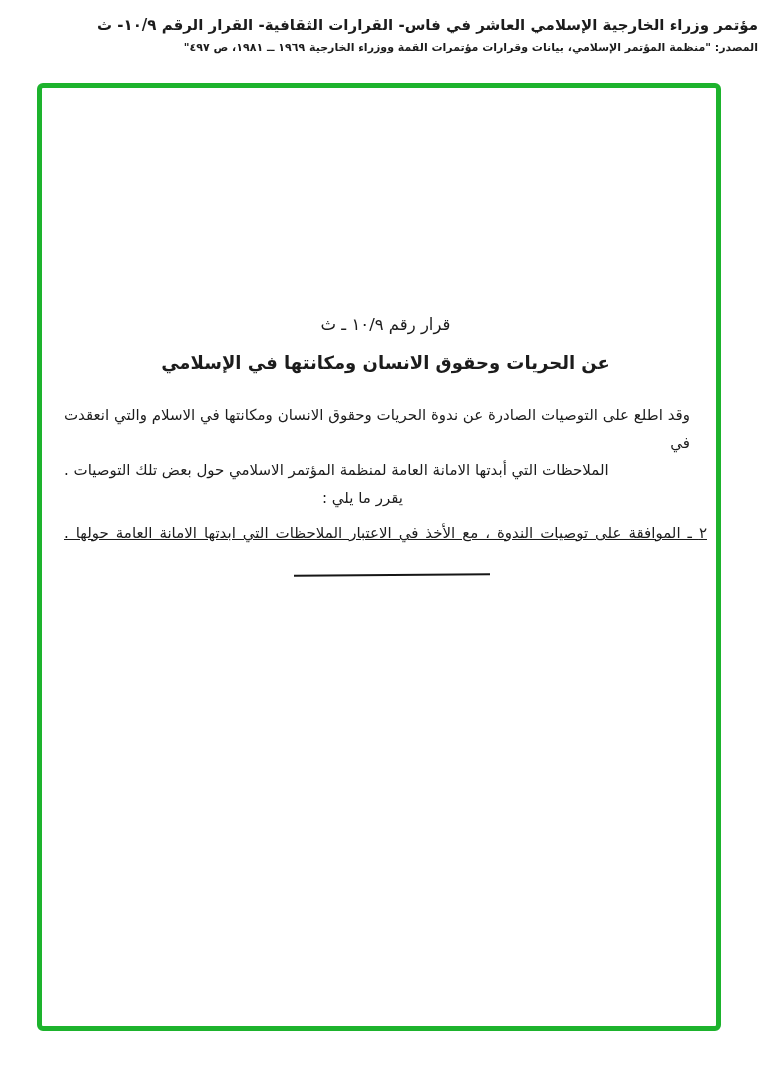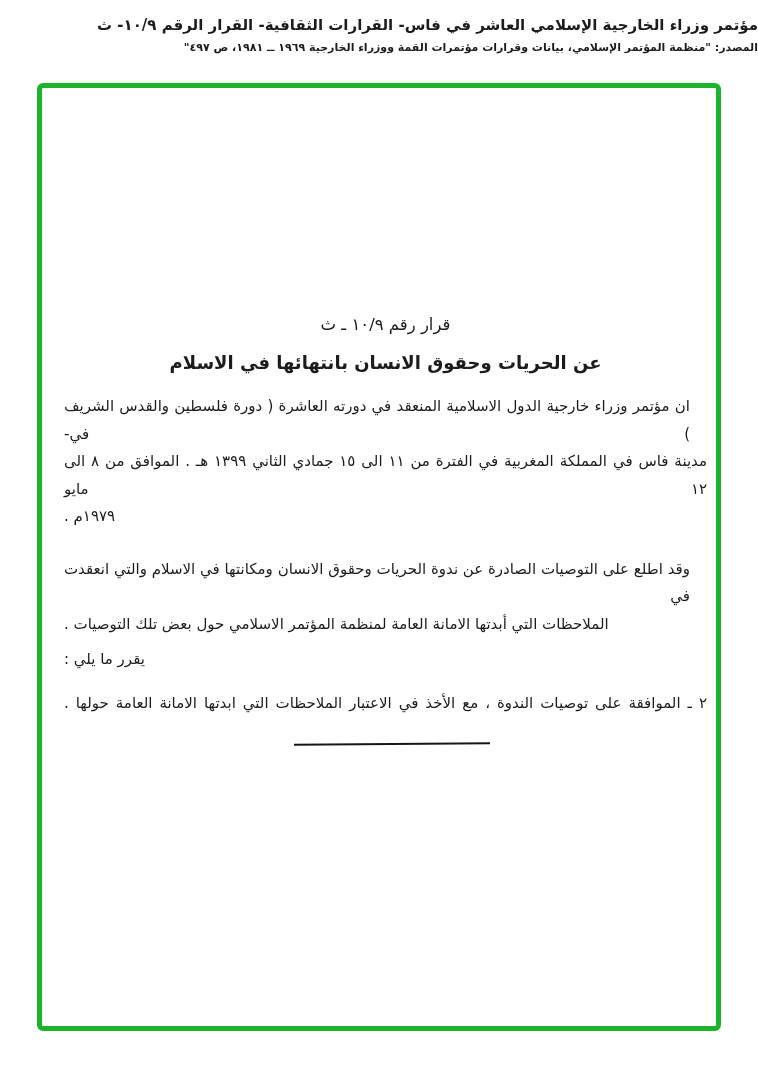--- a/index.html
+++ b/index.html
@@ -55,26 +55,25 @@
     line-height:28px;
     margin-top:10px;
   }
   .para{margin-top:16px;}
   .para2{margin-top:25px;}
   .line{min-height:27.5px;}
   .l-justify{text-align:justify;text-align-last:justify;}
   .l-left{text-align:left;}
   .l-indent{padding-right:17px;}
   .decree{
-    margin-top:8px;
-    text-align:left;
+    text-align:center;
     padding-right:46px;
   }
   .item1{margin-top:10px;}
-  .item2{margin-top:16px;}
+  .item2{margin-top:8px;text-decoration:underline;}
   .end-divider{
     margin-top:26px;
     margin-left:auto;
     margin-right:217px;
     width:196px;
     height:2px;
     background:#161616;
     transform:rotate(-0.5deg);
   }
 </style>
@@ -84,27 +83,22 @@
 <div class="hdr">
   <div class="hdr-line1">مؤتمر وزراء الخارجية الإسلامي العاشر في فاس- القرارات الثقافية- القرار الرقم ١٠/٩- ث</div>
   <div class="hdr-line2">المصدر: "منظمة المؤتمر الإسلامي، بيانات وقرارات مؤتمرات القمة ووزراء الخارجية ١٩٦٩ ــ ١٩٨١، ص ٤٩٧"</div>
 </div>
 
 <div class="doc-box">
   <div class="doc-content">
 
     <div class="title1">قرار رقم ١٠/٩ ـ ث</div>
 
-    <div class="title2">عن الحريات وحقوق الانسان بانتهائها في الاسلام</div>
+    <div class="title2">عن الحريات وحقوق الانسان ومكانتها في الإسلامي</div>
 
-    <div class="para">
-      <div class="line l-justify l-indent">ان مؤتمر وزراء خارجية الدول الاسلامية المنعقد في دورته العاشرة ( دورة فلسطين والقدس الشريف ) في-</div>
-      <div class="line l-justify">مدينة فاس في المملكة المغربية في الفترة من ١١ الى ١٥ جمادي الثاني ١٣٩٩ هـ . الموافق من ٨ الى ١٢ مايو</div>
-      <div class="line l-left">١٩٧٩م .</div>
-    </div>
 
     <div class="para para2">
       <div class="line l-justify l-indent">وقد اطلع على التوصيات الصادرة عن ندوة الحريات وحقوق الانسان ومكانتها في الاسلام والتي انعقدت في</div>
       <div class="line l-left">الملاحظات التي أبدتها الامانة العامة لمنظمة المؤتمر الاسلامي حول بعض تلك التوصيات .</div>
     </div>
 
     <div class="line decree">يقرر ما يلي :</div>
 
 
     <div class="para item2">

